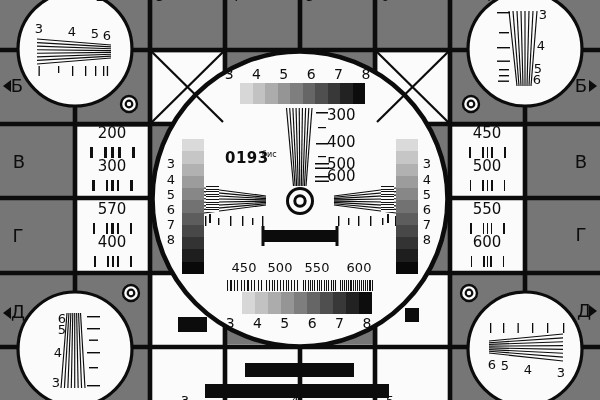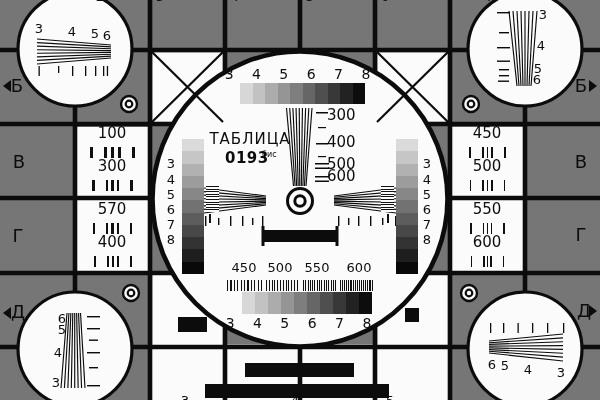--- a/index.html
+++ b/index.html
@@ -331,21 +331,20 @@
   <div class="respat" style="--bw:1.3px;--bg:2.3px;left:452px;top:256px;width:71px;">
       <span class="s"></span>
       <span class="t">
         <i></i>
         <i></i>
         <i></i>
       </span>
       <span class="s"></span>
     </div>
 
-  <span class="L" style="left:250px;top:132px;font-size:15px;letter-spacing:1px;">ТАБЛИЦА</span>
   <span class="LL" style="left:225px;top:151px;font-size:15px;font-weight:bold;letter-spacing:0.5px;">0193</span>
   <span class="LL" style="left:262px;top:151px;font-size:8px;">бис</span>
 
   <span class="L" style="left:301px;top:67px;font-size:14px;letter-spacing:7px;">3 4 5 6 7 8</span>
   <span class="L" style="left:302px;top:316px;font-size:14px;letter-spacing:7px;">3 4 5 6 7 8</span>
 
   <span class="LL" style="left:327px;top:108px;font-size:15px;">300</span>
   <span class="LL" style="left:327px;top:135px;font-size:15px;">400</span>
   <span class="LL" style="left:327px;top:157px;font-size:15px;">500</span>
   <span class="LL" style="left:327px;top:169px;font-size:15px;">600</span>
@@ -361,21 +360,21 @@
   <span class="L" style="left:171px;top:203px;font-size:13px;">6</span>
   <span class="L" style="left:171px;top:218px;font-size:13px;">7</span>
   <span class="L" style="left:171px;top:233px;font-size:13px;">8</span>
   <span class="L" style="left:427px;top:157px;font-size:13px;">3</span>
   <span class="L" style="left:427px;top:173px;font-size:13px;">4</span>
   <span class="L" style="left:427px;top:188px;font-size:13px;">5</span>
   <span class="L" style="left:427px;top:203px;font-size:13px;">6</span>
   <span class="L" style="left:427px;top:218px;font-size:13px;">7</span>
   <span class="L" style="left:427px;top:233px;font-size:13px;">8</span>
 
-  <span class="L" style="left:112px;top:126px;font-size:15px;">100</span>
+  <span class="L" style="left:112px;top:126px;font-size:15px;">200</span>
   <span class="L" style="left:112px;top:159px;font-size:15px;">300</span>
   <span class="L" style="left:112px;top:202px;font-size:15px;">570</span>
   <span class="L" style="left:112px;top:235px;font-size:15px;">400</span>
   <span class="L" style="left:487px;top:126px;font-size:15px;">450</span>
   <span class="L" style="left:487px;top:159px;font-size:15px;">500</span>
   <span class="L" style="left:487px;top:202px;font-size:15px;">550</span>
   <span class="L" style="left:487px;top:235px;font-size:15px;">600</span>
 
   <span class="L" style="left:39px;top:22px;font-size:13px;">3</span>
   <span class="L" style="left:72px;top:25px;font-size:13px;">4</span>

